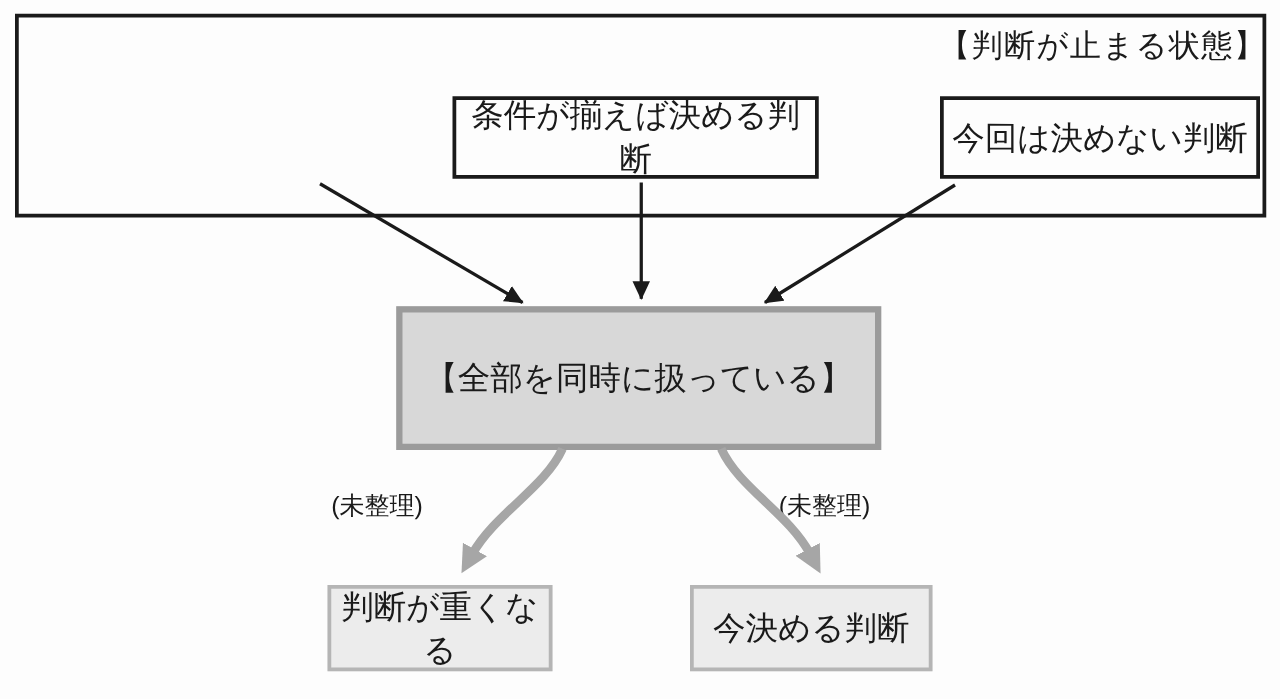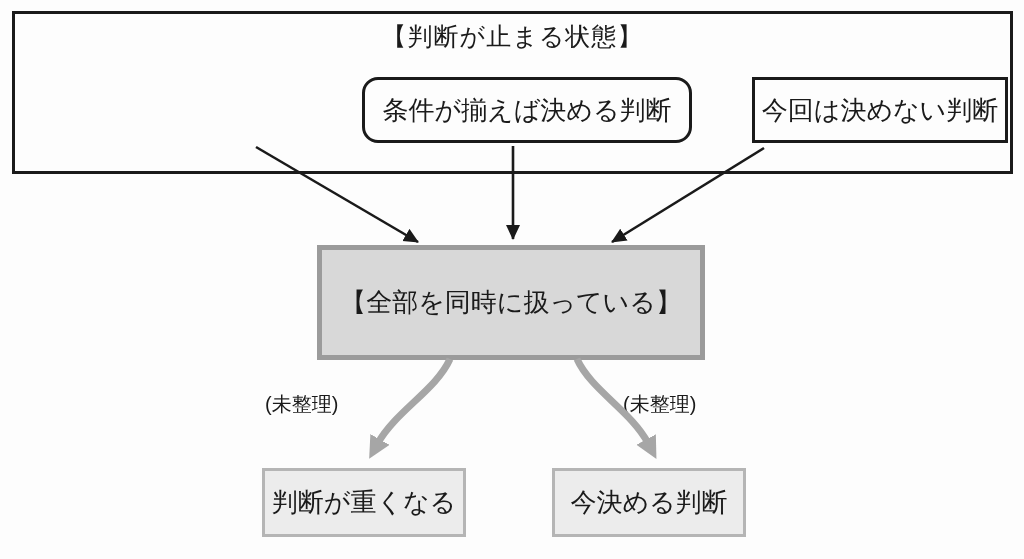--- a/index.html
+++ b/index.html
@@ -27,30 +27,30 @@
     text-align:center;
     background:var(--background);
   }
   .outer-box{
     left:12px;top:11px;width:1001px;height:163px;
     border:3px solid var(--ink);
     background:transparent;
   }
   .frame-title{
     left:12px;top:20px;width:1001px;
-    text-align:center;
+    text-align:right;
     font-size:25px;font-weight:400;letter-spacing:1px;
   }
   .top-box{
     top:77px;height:66px;
     border:3px solid var(--ink);
     font-size:26px;
   }
   .top-box-1{left:45px;width:263px;}
-  .top-box-2{left:362px;width:330px;border-radius:16px;}
+  .top-box-2{left:362px;width:293px;}
   .top-box-3{left:752px;width:256px;}
   .central-box{
     left:317px;top:245px;width:388px;height:115px;
     border:5px solid var(--central-border);
     background:var(--central-fill);
     font-size:26px;
     text-align:right;
   }
   .branch-label{
     top:391px;width:130px;
@@ -58,21 +58,21 @@
     font-size:20px;
   }
   .branch-label-left{left:265px;}
   .branch-label-right{left:623px;}
   .outcome-box{
     top:468px;height:69px;
     border:3px solid var(--outcome-border);
     background:var(--outcome-fill);
     font-size:26px;
   }
-  .outcome-box-1{left:262px;width:204px;}
+  .outcome-box-1{left:262px;width:180px;}
   .outcome-box-2{left:552px;width:194px;}
   svg.arrow-layer{
     position:absolute;left:0;top:0;width:1024px;height:559px;
     pointer-events:none;
   }
   .ln{stroke:var(--ink);stroke-width:2.6;fill:none;}
   .curve{stroke:var(--arrow-gray);stroke-width:7;fill:none;stroke-linecap:butt;}
   .mk-ink{fill:var(--ink);}
   .mk-gray{fill:var(--arrow-gray);}
 </style>

